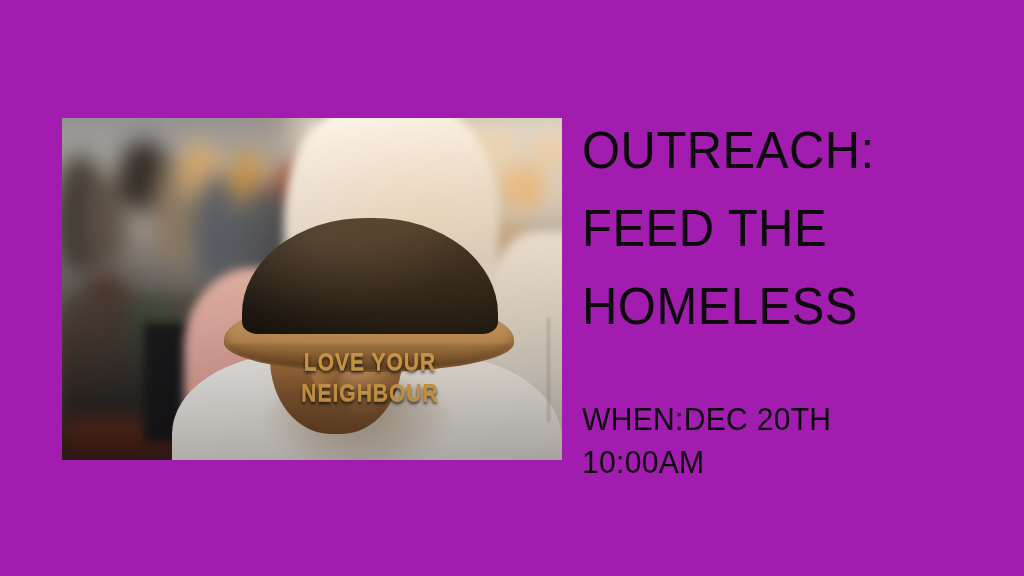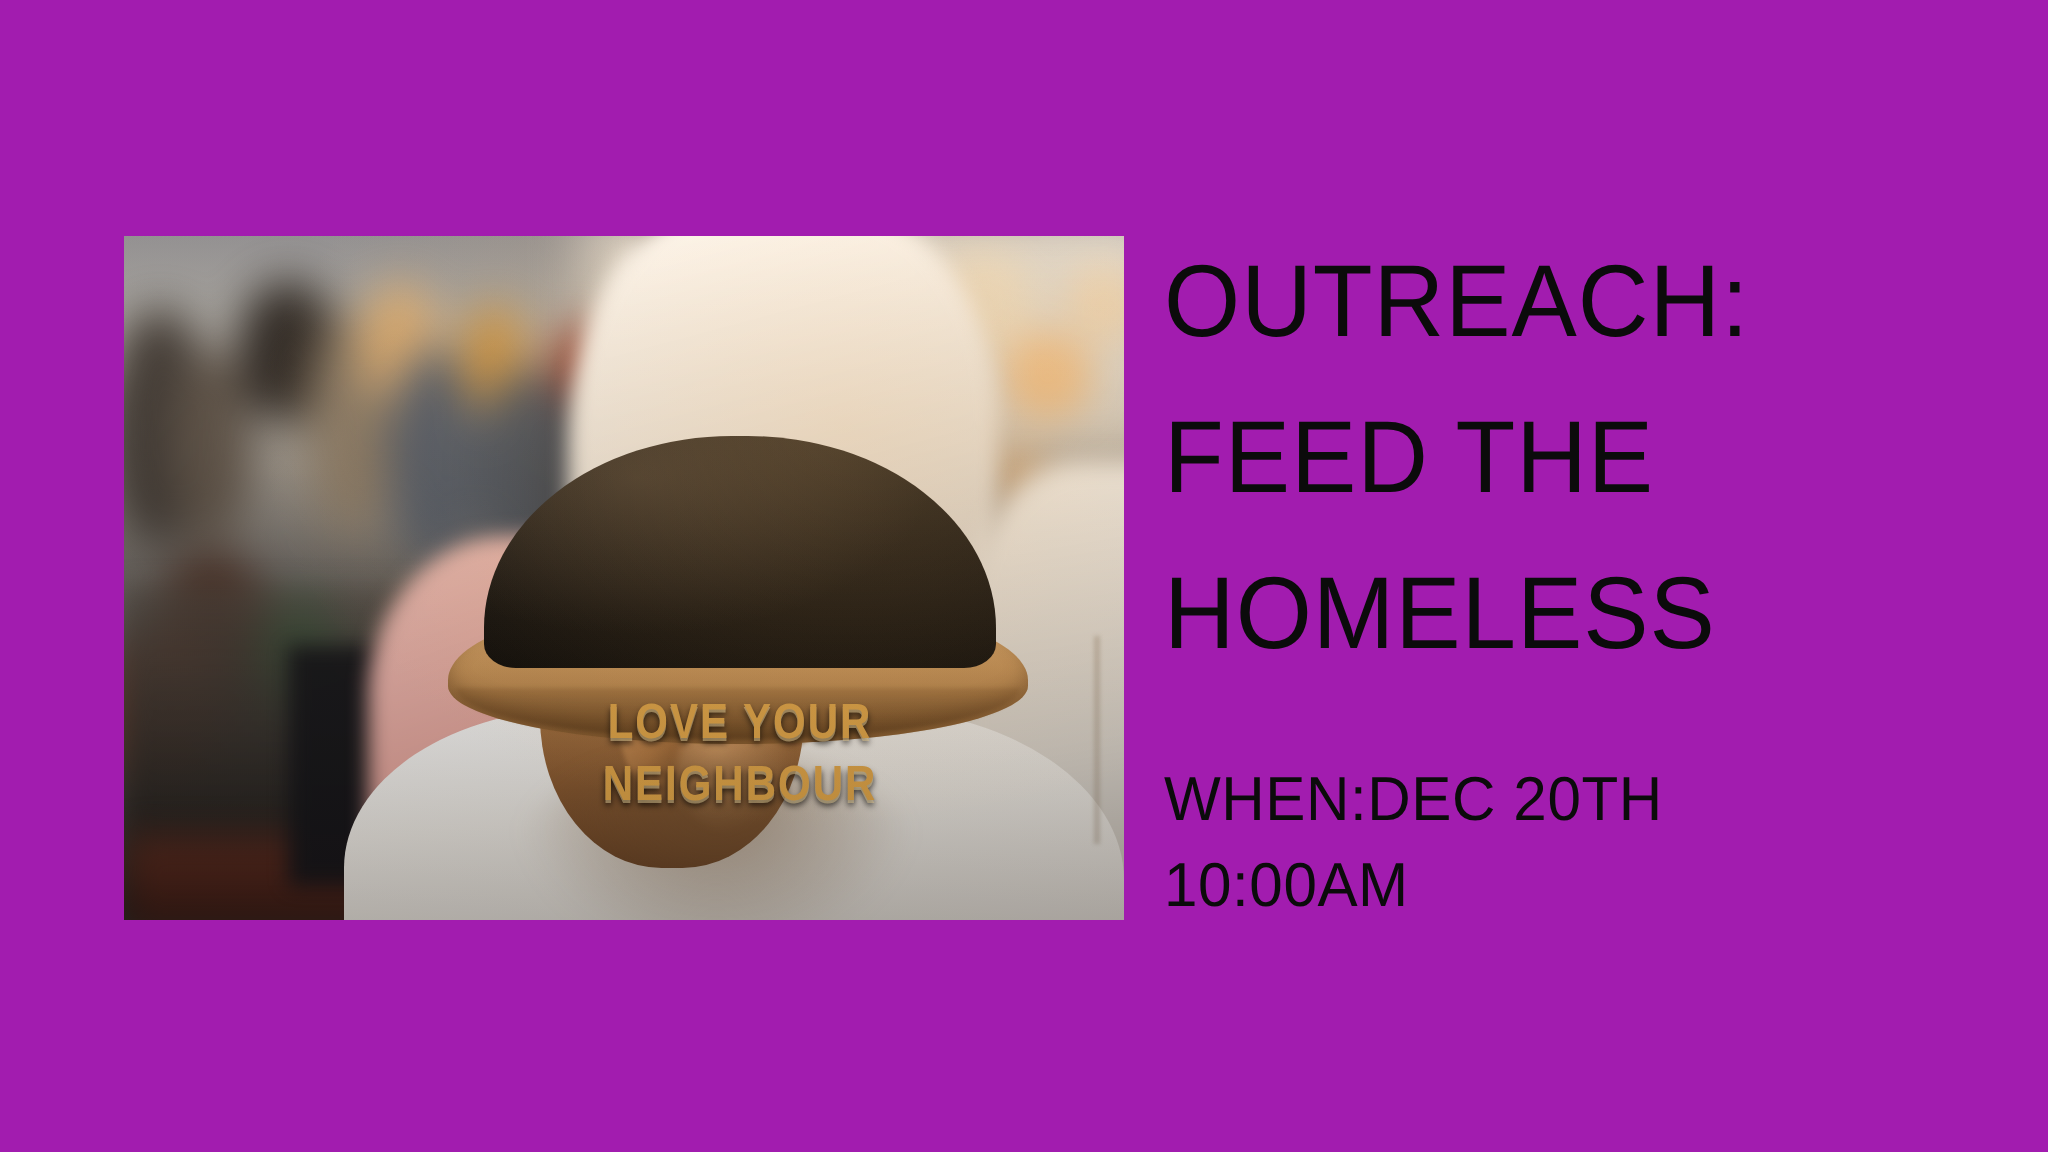--- a/index.html
+++ b/index.html
@@ -288,21 +288,21 @@
     font-size: 51px;
     line-height: 78px;
     letter-spacing: .5px;
     font-weight: 400;
     white-space: nowrap;
     transform: scaleX(.96);
     transform-origin: left center;
   }
 
   #when-block {
-    margin-top: 32px;
+    margin-top: 52px;
   }
   .when-line {
     font-family: "Liberation Sans", sans-serif;
     color: #0b0b0b;
     font-size: 31px;
     line-height: 43px;
     letter-spacing: .3px;
     font-weight: 400;
     white-space: nowrap;
     transform: scaleX(.97);

